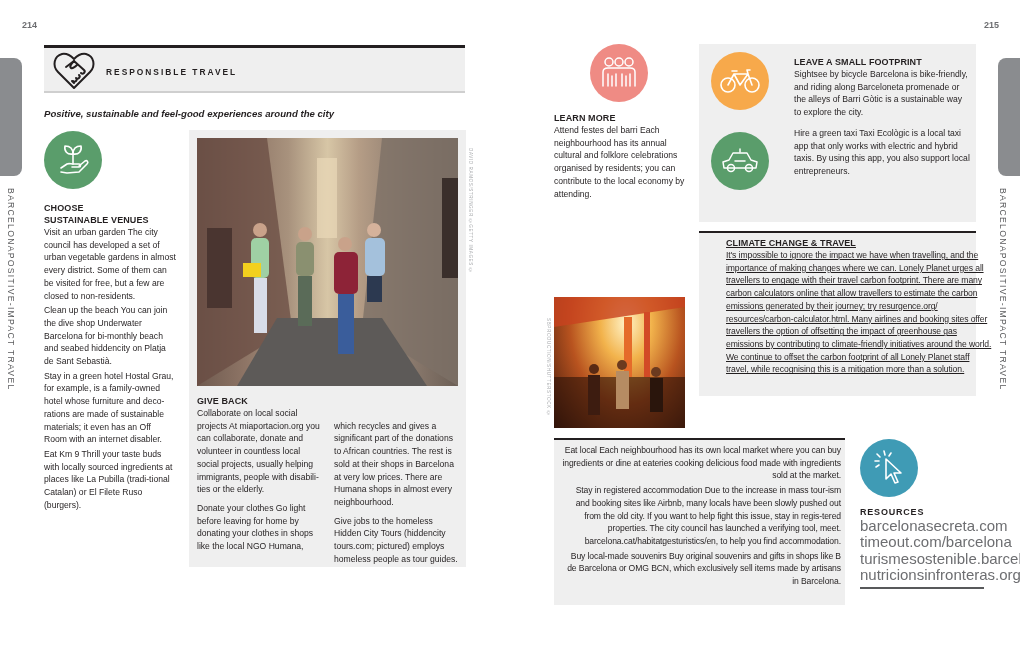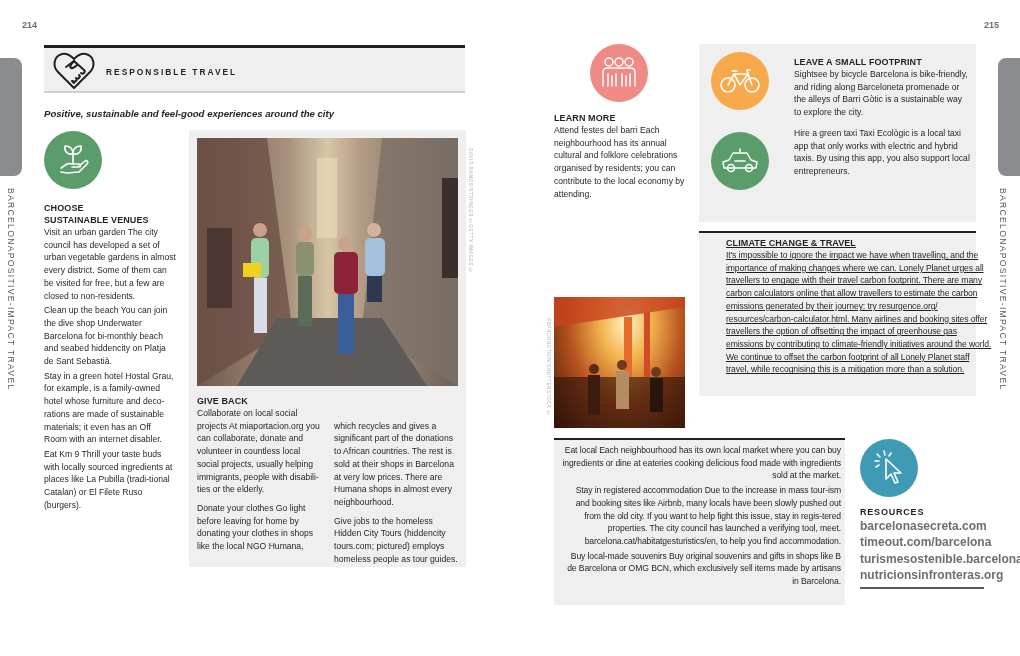--- a/index.html
+++ b/index.html
@@ -17,21 +17,21 @@
   .heading-banner svg { position: absolute; left: 8px; top: 2px; }
   .subtitle { left: 44px; top: 108px; font-size: 9.6px; font-weight: bold; font-style: italic; }
   .circle { border-radius: 50%; display: flex; align-items: center; justify-content: center; }
   .txt { font-size: 8.6px; line-height: 12.7px; color: #231f20; }
   .txt p { margin-bottom: 2px; }
   .txt b { font-weight: normal; }
   .sec-head { font-size: 9px; font-weight: bold; line-height: 12px; letter-spacing: 0.1px; }
   .grey-panel { background: #efefef; }
   .credit { font-size: 4.6px; color: #a7a9ac; letter-spacing: 0.6px; writing-mode: vertical-rl; white-space: nowrap; }
   .photo { overflow: hidden; }
-  .link-list div { font-size: 12px; color: #6d6e71; line-height: 16.3px; font-weight: bold; }
+  .link-list div { font-size: 15px; color: #6d6e71; line-height: 16.3px; }
 </style>
 </head>
 <body>
 
 <div class="abs page-num" style="left:22px;">214</div>
 <div class="abs tab left"></div>
 <div class="abs vert-label" style="left:6px; top:188px;">
   <b>BARCELONA</b><span>POSITIVE-IMPACT TRAVEL</span>
 </div>
 

